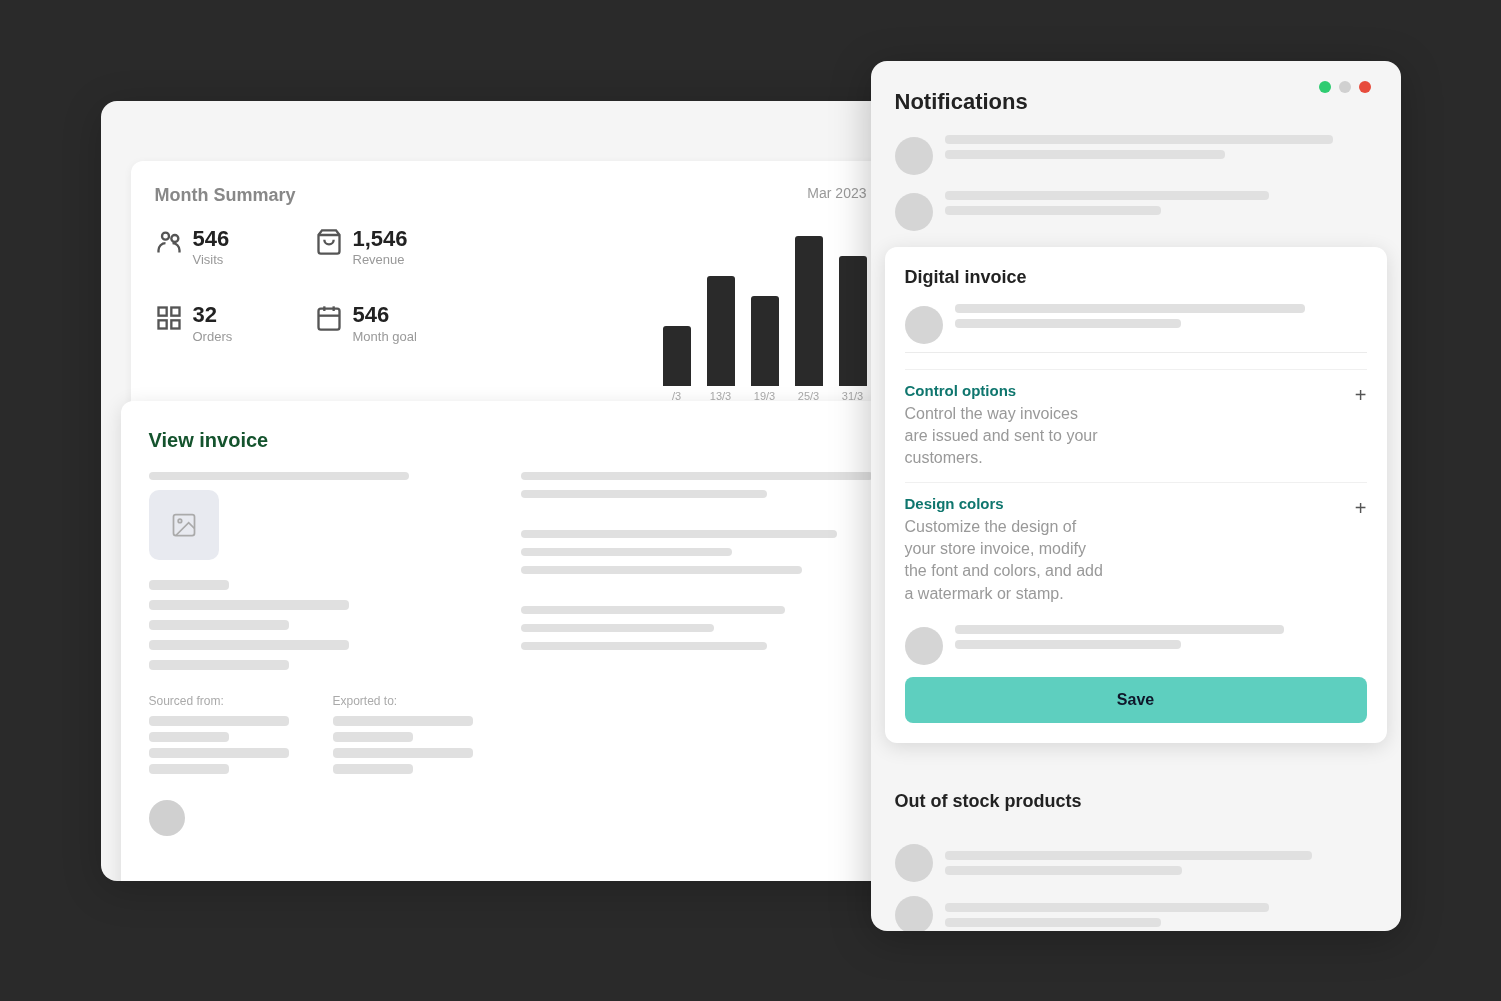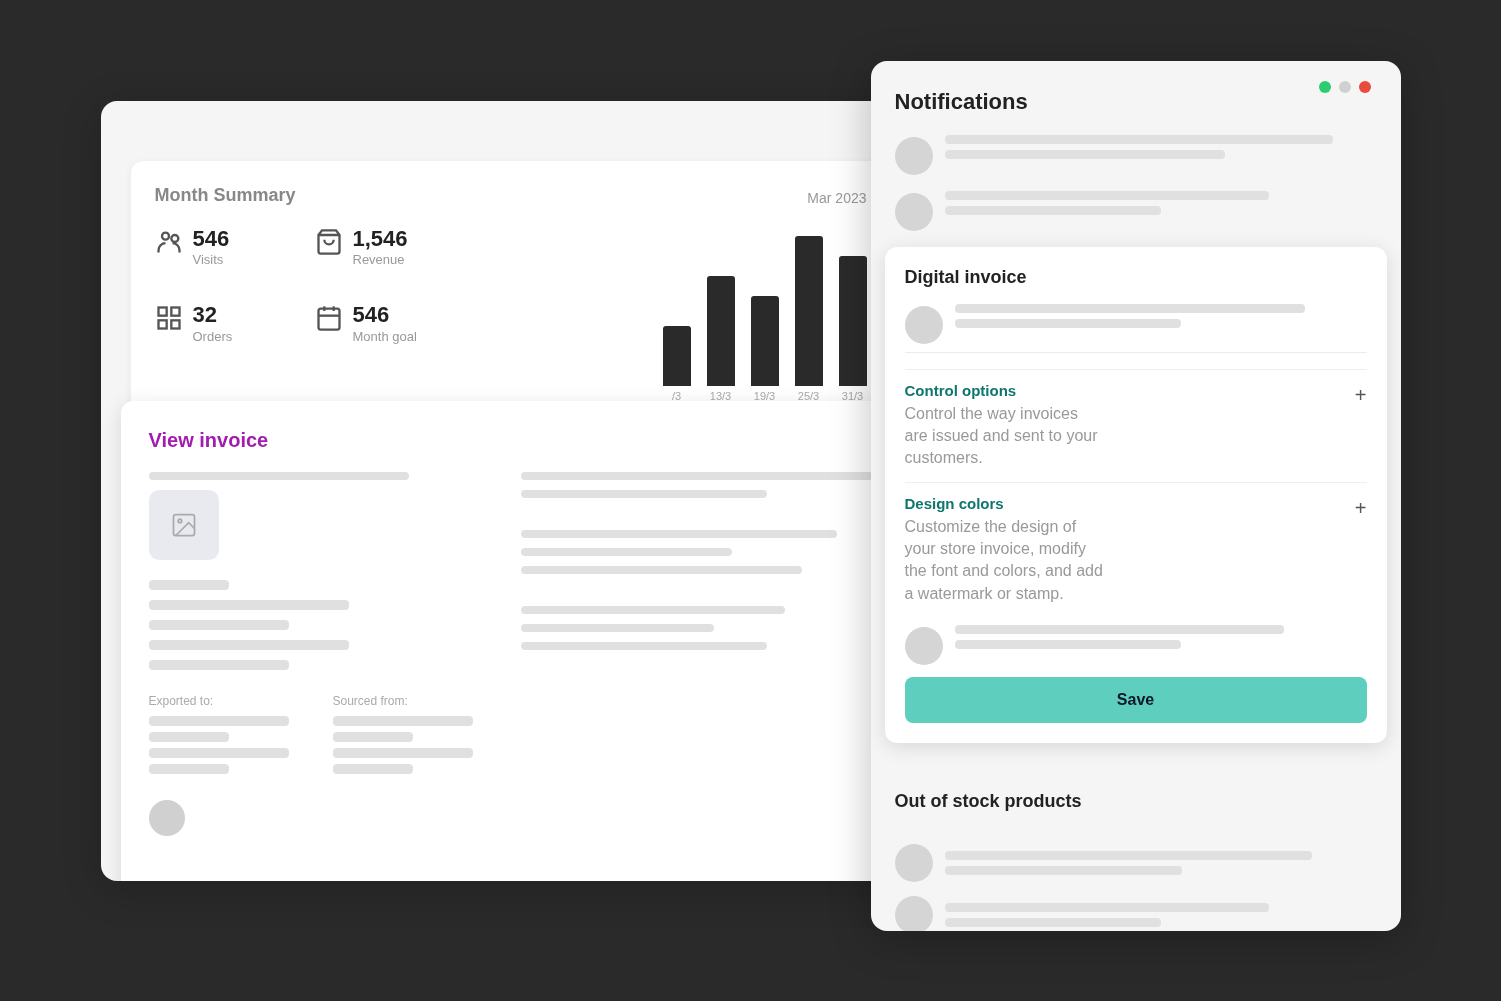--- a/index.html
+++ b/index.html
@@ -73,21 +73,21 @@
       height: 320px;
       background: #ffffff;
       border-radius: 12px;
       padding: 24px;
       box-shadow: 0 2px 8px rgba(0,0,0,0.06);
     }
 
     .month-summary-header {
       display: flex;
       justify-content: space-between;
-      align-items: flex-end;
+      align-items: flex-start;
       margin-bottom: 20px;
     }
 
     .month-title {
       font-size: 18px;
       font-weight: 600;
       color: #888;
     }
 
     .month-date {
@@ -189,21 +189,21 @@
       height: 520px;
       background: #ffffff;
       border-radius: 12px;
       padding: 28px;
       box-shadow: 0 4px 20px rgba(0,0,0,0.12);
     }
 
     .view-invoice-title {
       font-size: 20px;
       font-weight: 600;
-      color: #a21caf;
+      color: #14532d;
       margin-bottom: 20px;
     }
 
     .invoice-content {
       display: grid;
       grid-template-columns: 1fr 1fr;
       gap: 20px;
     }
 
     .invoice-left {
@@ -517,28 +517,28 @@
           </div>
 
           <div class="skeleton skeleton-sm"></div>
           <div class="skeleton skeleton-lg"></div>
           <div class="skeleton skeleton-md"></div>
           <div class="skeleton skeleton-lg"></div>
           <div class="skeleton skeleton-md"></div>
 
           <div style="display:grid; grid-template-columns:1fr 1fr; gap:16px; margin-top:14px;">
             <div>
-              <div class="invoice-meta-label">Exported to:</div>
+              <div class="invoice-meta-label">Sourced from:</div>
               <div class="skeleton skeleton-md" style="margin-bottom:6px;"></div>
               <div class="skeleton skeleton-sm" style="margin-bottom:6px;"></div>
               <div class="skeleton skeleton-md" style="margin-bottom:6px;"></div>
               <div class="skeleton skeleton-sm"></div>
             </div>
             <div>
-              <div class="invoice-meta-label">Sourced from:</div>
+              <div class="invoice-meta-label">Exported to:</div>
               <div class="skeleton skeleton-md" style="margin-bottom:6px;"></div>
               <div class="skeleton skeleton-sm" style="margin-bottom:6px;"></div>
               <div class="skeleton skeleton-md" style="margin-bottom:6px;"></div>
               <div class="skeleton skeleton-sm"></div>
             </div>
           </div>
 
           <div class="invoice-avatar"></div>
         </div>
 

